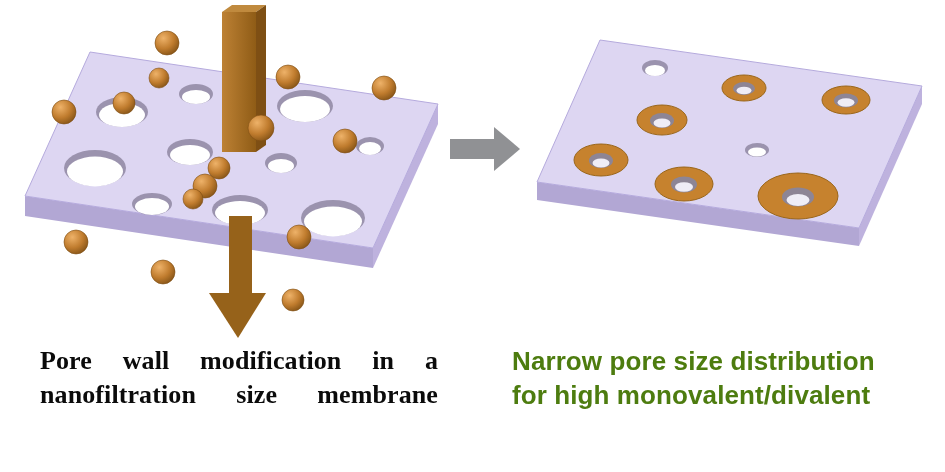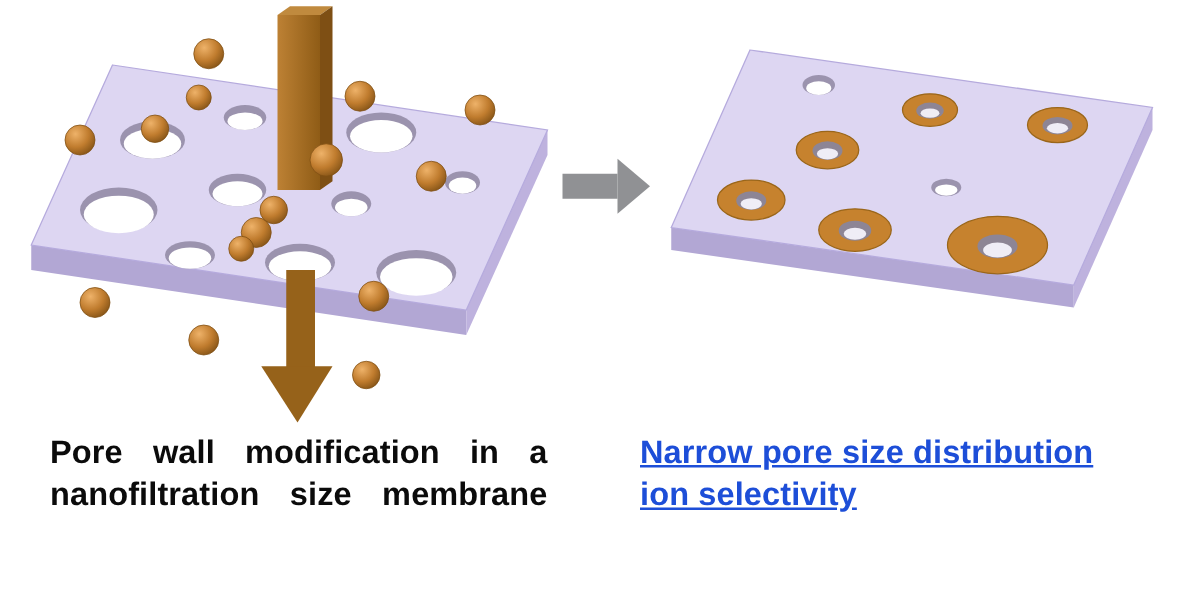--- a/index.html
+++ b/index.html
@@ -17,22 +17,22 @@
   .ring-hole-light{fill:#efedf6;}
   .caption{
     position:absolute;
     top:344px;
     font-weight:700;
     font-size:26px;
     line-height:34px;
     letter-spacing:0.1px;
   }
   .caption-left{left:40px;width:398px;color:#0b0b0b;}
-  .caption-left .jline{text-align:justify;text-align-last:justify;}
-  .caption-right{left:512px;width:424px;color:#1d4ed8;text-decoration:underline;}
+  .caption-left .jline{text-align:justify;text-align-last:justify;font-family:Liberation Serif, serif;}
+  .caption-right{left:512px;width:424px;color:#4d7c0f;}
 </style>
 </head>
 <body>
 
 <div class="canvas">
 
   <svg width="945" height="472" viewBox="0 0 945 472">
     <defs>
       <radialGradient id="gSphere" cx="0.35" cy="0.3" r="0.8">
         <stop offset="0" stop-color="#eeb269"></stop>
@@ -179,16 +179,16 @@
     </g>
   </svg>
 
   <div class="caption caption-left">
     <div class="jline">Pore wall modification in a</div>
     <div class="jline">nanofiltration size membrane</div>
   </div>
 
   <div class="caption caption-right">
     <div>Narrow pore size distribution</div>
-    <div>ion selectivity</div>
+    <div>for high monovalent/divalent</div>
   </div>
 
 </div>
 
 </body></html>

